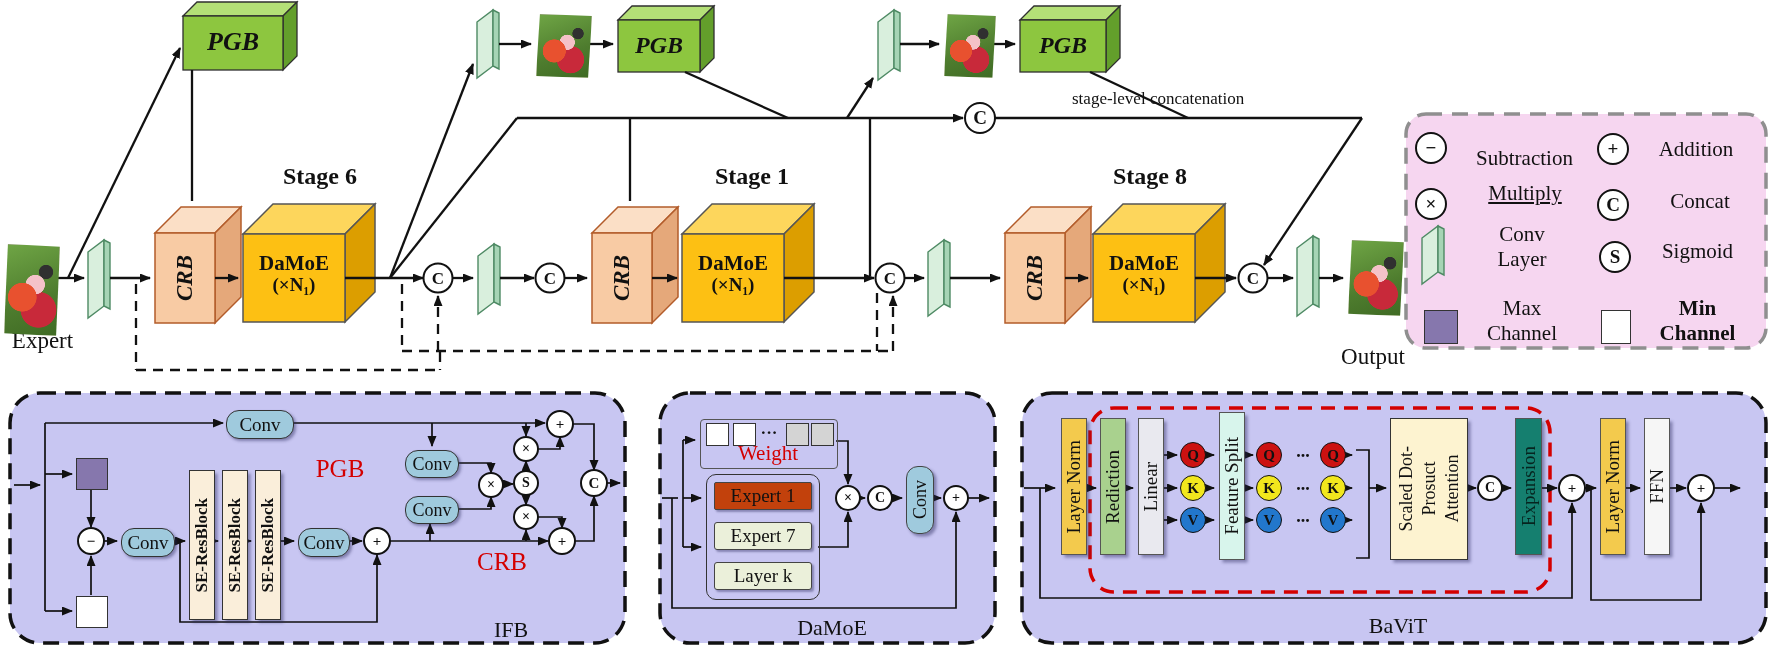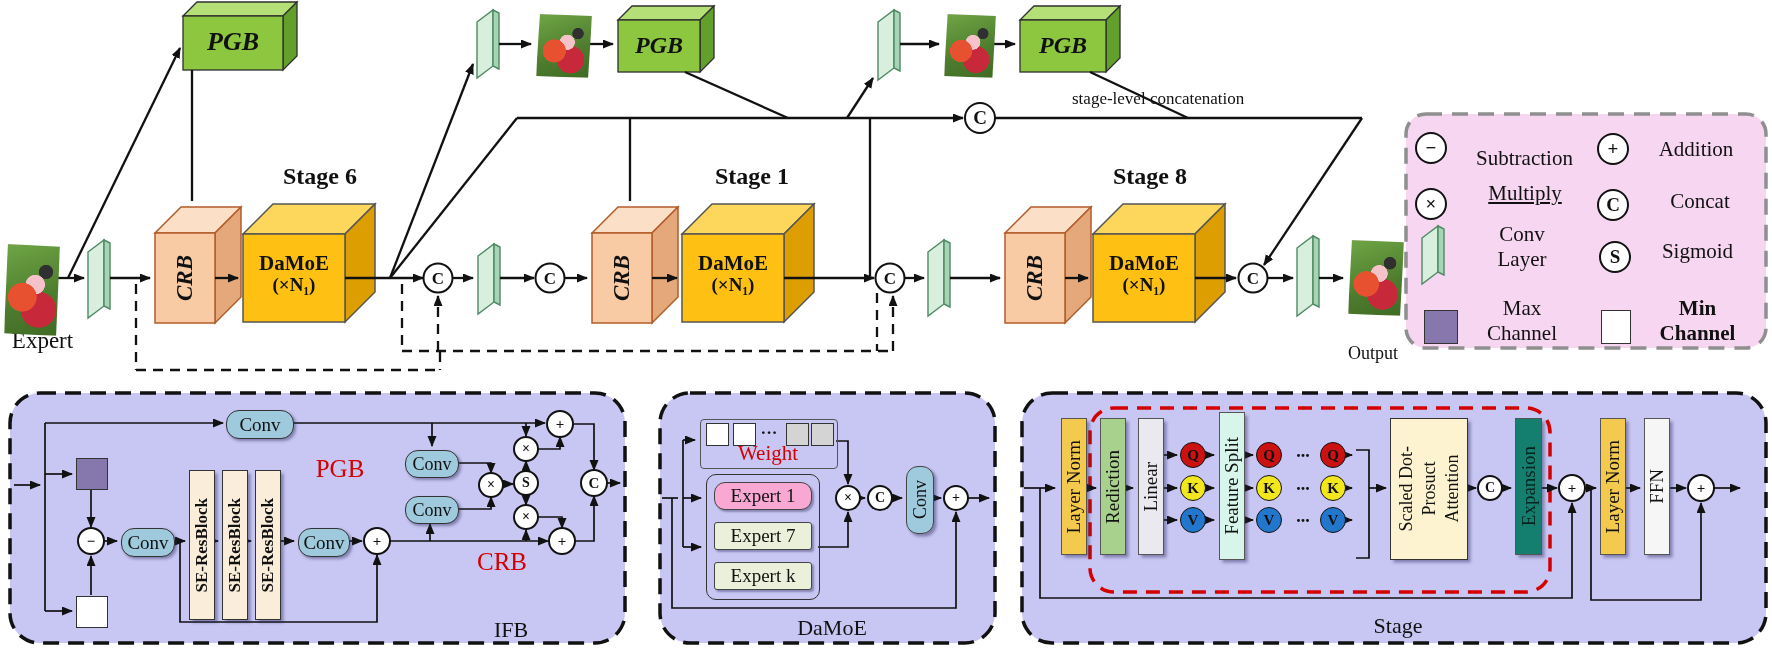--- a/index.html
+++ b/index.html
@@ -271,21 +271,21 @@
     <path class="t" d="M1591,488 L1591,600 L1701,600 L1701,503" marker-end="url(#ah)"></path>
   </g>
 </svg>
 
 <div class="photo" style="left:4px;top:244px;width:54px;height:90px;"></div>
 <div class="photo" style="left:536px;top:14px;width:54px;height:62px;"></div>
 <div class="photo" style="left:944px;top:14px;width:50px;height:62px;"></div>
 <div class="photo" style="left:1348px;top:240px;width:54px;height:74px;"></div>
 
 <div class="lbl" style="left:0px;top:328px;width:85px;font-size:23px;">Expert</div>
-<div class="lbl" style="left:1318px;top:344px;width:110px;font-size:18px;">Output</div>
+<div class="lbl" style="left:1318px;top:344px;width:110px;font-size:23px;">Output</div>
 <div class="lbl" style="left:1072px;top:90px;width:290px;font-size:17px;text-align:left;">stage-level concatenation</div>
 
 <div class="lbl stage" style="left:260px;top:163px;width:120px;">Stage 6</div>
 <div class="lbl stage" style="left:692px;top:163px;width:120px;">Stage 1</div>
 <div class="lbl stage" style="left:1090px;top:163px;width:120px;">Stage 8</div>
 
 <div class="lbl pgbl" style="left:183px;top:28px;width:100px;font-size:26px;">PGB</div>
 <div class="lbl pgbl" style="left:618px;top:32px;width:82px;font-size:24px;">PGB</div>
 <div class="lbl pgbl" style="left:1020px;top:32px;width:86px;font-size:24px;">PGB</div>
 
@@ -361,23 +361,23 @@
 <div class="lbl" style="left:466px;top:618px;width:90px;font-size:22px;">IFB</div>
 
 <div class="abs" style="position:absolute;left:700px;top:419px;width:136px;height:48px;border:1.5px solid #555;border-radius:4px;z-index:4;"></div>
 <div class="sq" style="left:706px;top:423px;width:21px;height:21px;background:#fff;"></div>
 <div class="sq" style="left:733px;top:423px;width:21px;height:21px;background:#fff;"></div>
 <div class="lbl" style="left:756px;top:424px;width:26px;font-size:17px;font-weight:bold;z-index:5;">···</div>
 <div class="sq" style="left:786px;top:423px;width:21px;height:21px;background:#d4d4d4;"></div>
 <div class="sq" style="left:811px;top:423px;width:21px;height:21px;background:#d4d4d4;"></div>
 <div class="lbl red" style="left:700px;top:442px;width:136px;font-size:21px;z-index:5;">Weight</div>
 <div class="abs" style="position:absolute;left:706px;top:474px;width:112px;height:124px;border:1.8px solid #333;border-radius:10px;z-index:4;"></div>
-<div class="lbl" style="left:714px;top:482px;width:96px;height:26px;background:#f9a8d4;border:1.4px solid #444;border-radius:11px;font-size:19px;line-height:26px;box-shadow:2px 2px 2px rgba(40,40,90,.4);z-index:5;font-family:Liberation Serif, serif;">Expert 1</div>
+<div class="lbl" style="left:714px;top:482px;width:96px;height:26px;background:#c2410c;border:1.4px solid #444;border-radius:2px;font-size:19px;line-height:26px;box-shadow:2px 2px 2px rgba(40,40,90,.4);z-index:5;font-family:Liberation Serif, serif;">Expert 1</div>
 <div class="lbl" style="left:714px;top:522px;width:96px;height:26px;background:#ebf0da;border:1.4px solid #444;border-radius:3px;font-size:19px;line-height:26px;box-shadow:2px 2px 2px rgba(40,40,90,.4);z-index:5;">Expert 7</div>
-<div class="lbl" style="left:714px;top:562px;width:96px;height:26px;background:#ebf0da;border:1.4px solid #444;border-radius:3px;font-size:19px;line-height:26px;box-shadow:2px 2px 2px rgba(40,40,90,.4);z-index:5;">Expert k</div>
+<div class="lbl" style="left:714px;top:562px;width:96px;height:26px;background:#ebf0da;border:1.4px solid #444;border-radius:3px;font-size:19px;line-height:26px;box-shadow:2px 2px 2px rgba(40,40,90,.4);z-index:5;">Layer k</div>
 <div class="op op22" style="left:848px;top:498px;">×</div>
 <div class="op op22" style="left:880px;top:498px;">C</div>
 <div class="vbar" style="left:906px;top:466px;width:26px;height:66px;background:#9fcadd;border-radius:12px;border-color:#444;">
       <span class="vtext" style="font-size:18px;">Conv</span>
     </div>
 <div class="op op22" style="left:956px;top:498px;">+</div>
 <div class="lbl" style="left:787px;top:616px;width:90px;font-size:22px;">DaMoE</div>
 
 <div class="vbar" style="left:1061px;top:418px;width:24px;height:135px;background:#f3ca4d;">
       <span class="vtext" style="font-size:19px;">Layer Norm</span>
@@ -413,15 +413,15 @@
       <span class="vtext" style="font-size:19px;color:#06241f;">Expansion</span>
     </div>
 <div class="op op24" style="left:1572px;top:488px;">+</div>
 <div class="vbar" style="left:1600px;top:418px;width:24px;height:135px;background:#f3ca4d;">
       <span class="vtext" style="font-size:19px;">Layer Norm</span>
     </div>
 <div class="vbar" style="left:1644px;top:418px;width:24px;height:135px;background:#f6f6f6;">
       <span class="vtext" style="font-size:19px;">FFN</span>
     </div>
 <div class="op op24" style="left:1701px;top:488px;">+</div>
-<div class="lbl" style="left:1348px;top:614px;width:100px;font-size:22px;">Stage</div>
+<div class="lbl" style="left:1348px;top:614px;width:100px;font-size:22px;">BaViT</div>
 
 </div>
 
 </body></html>

